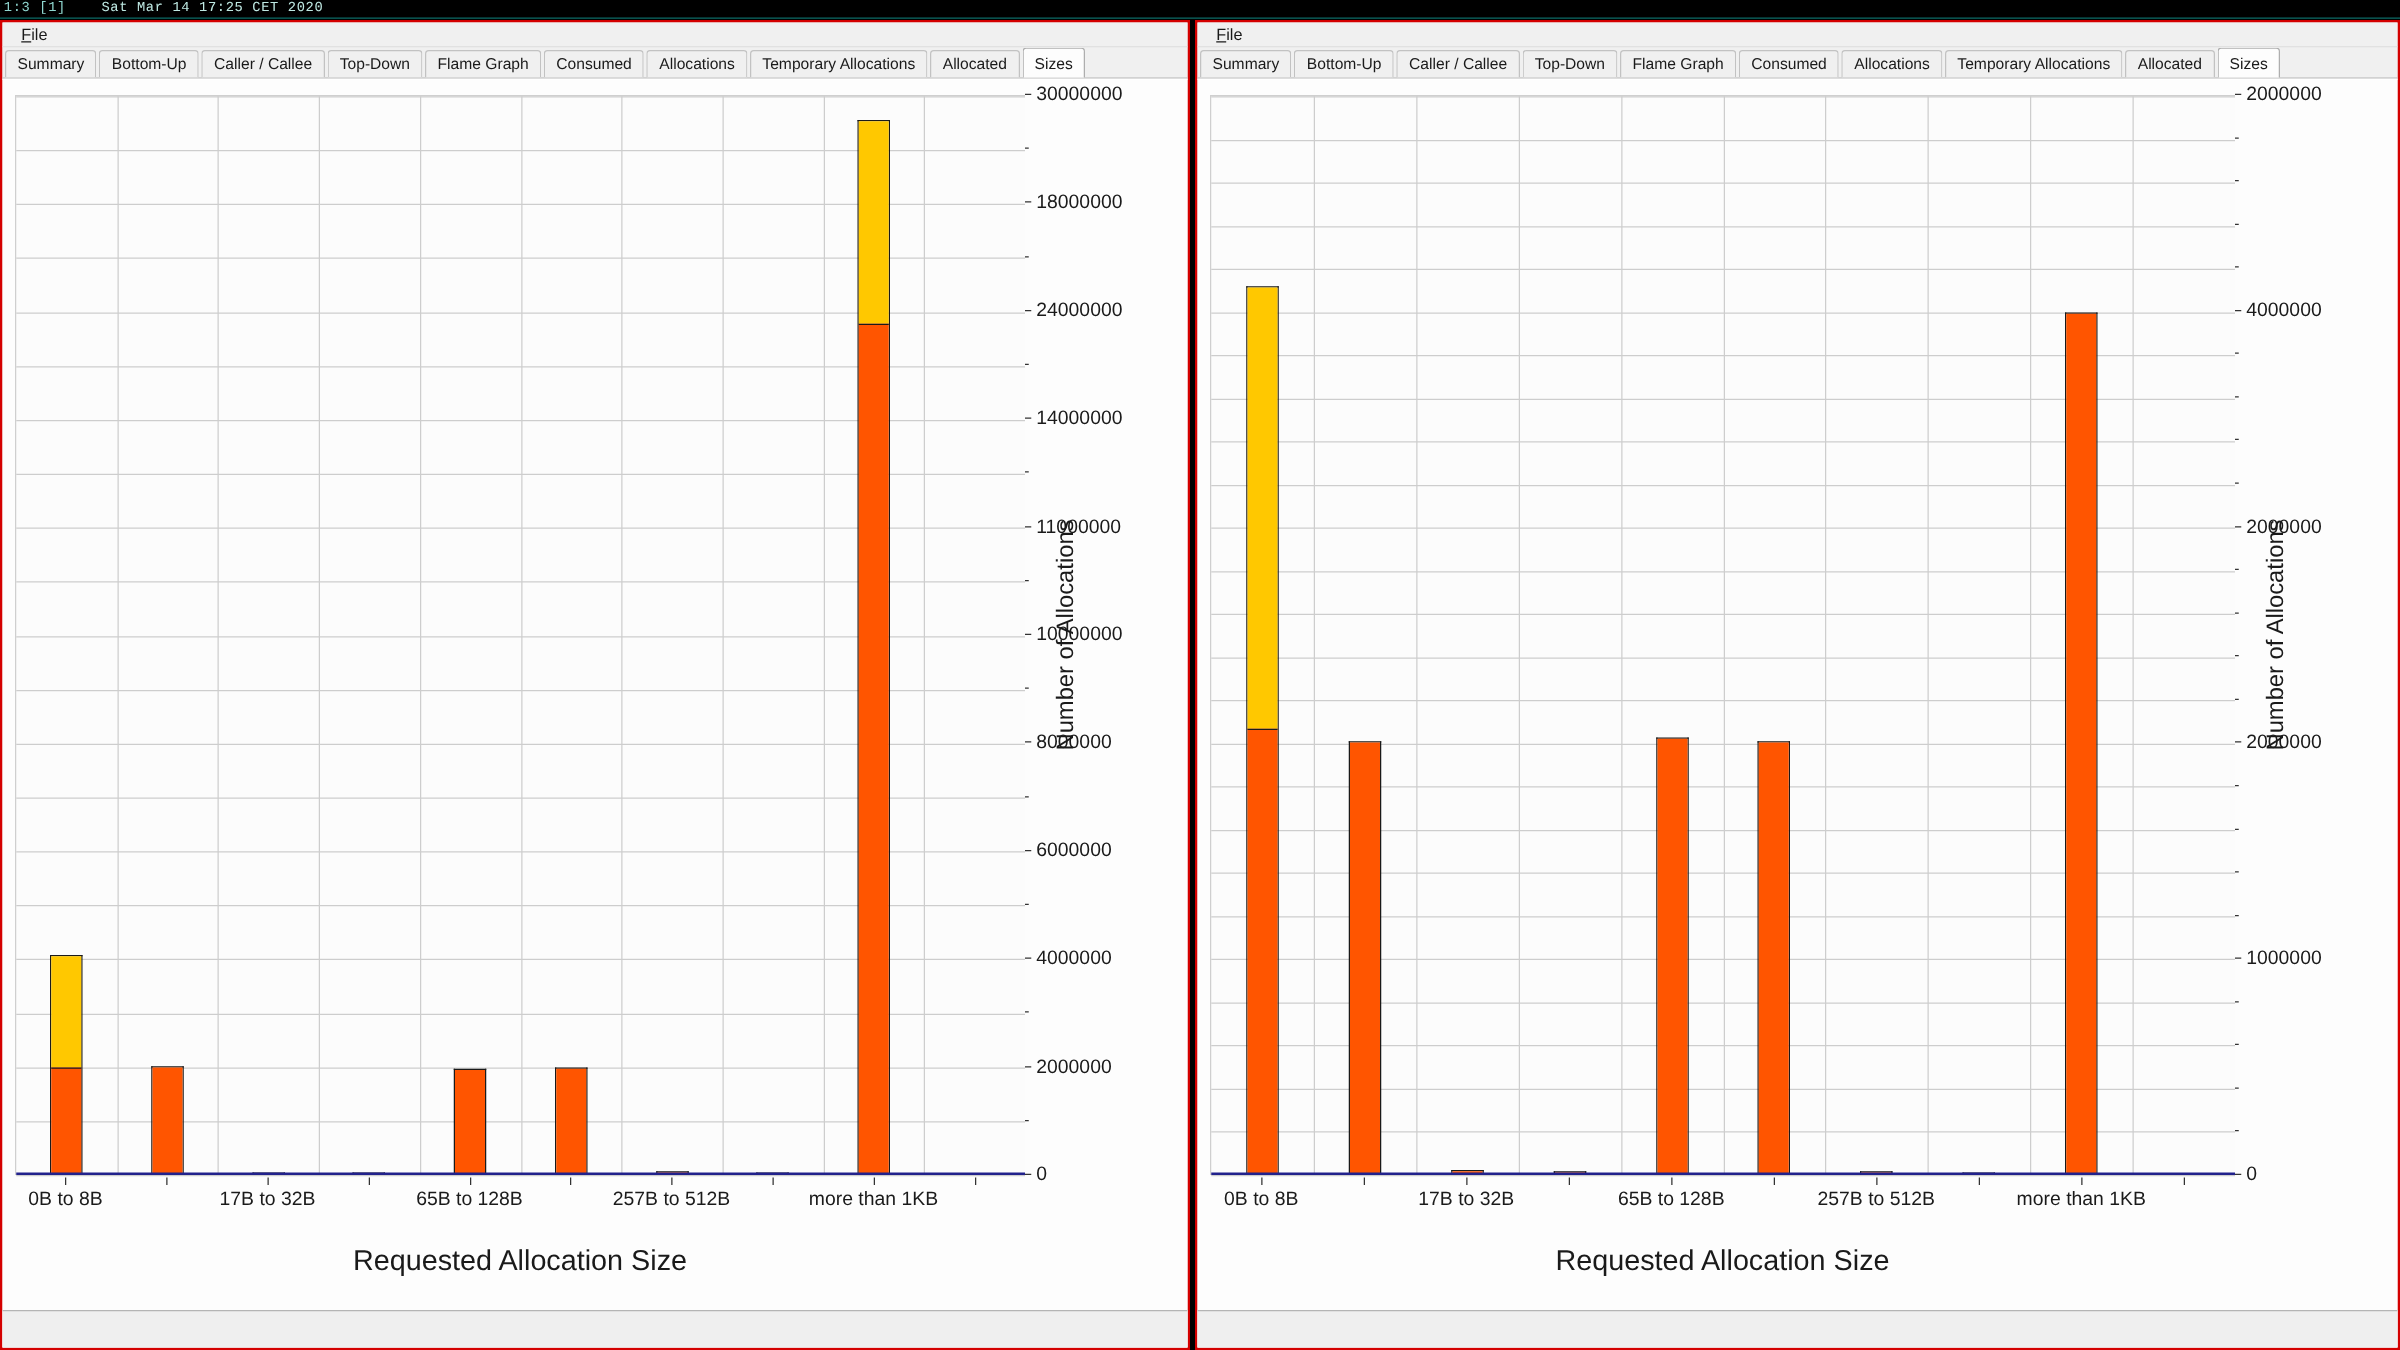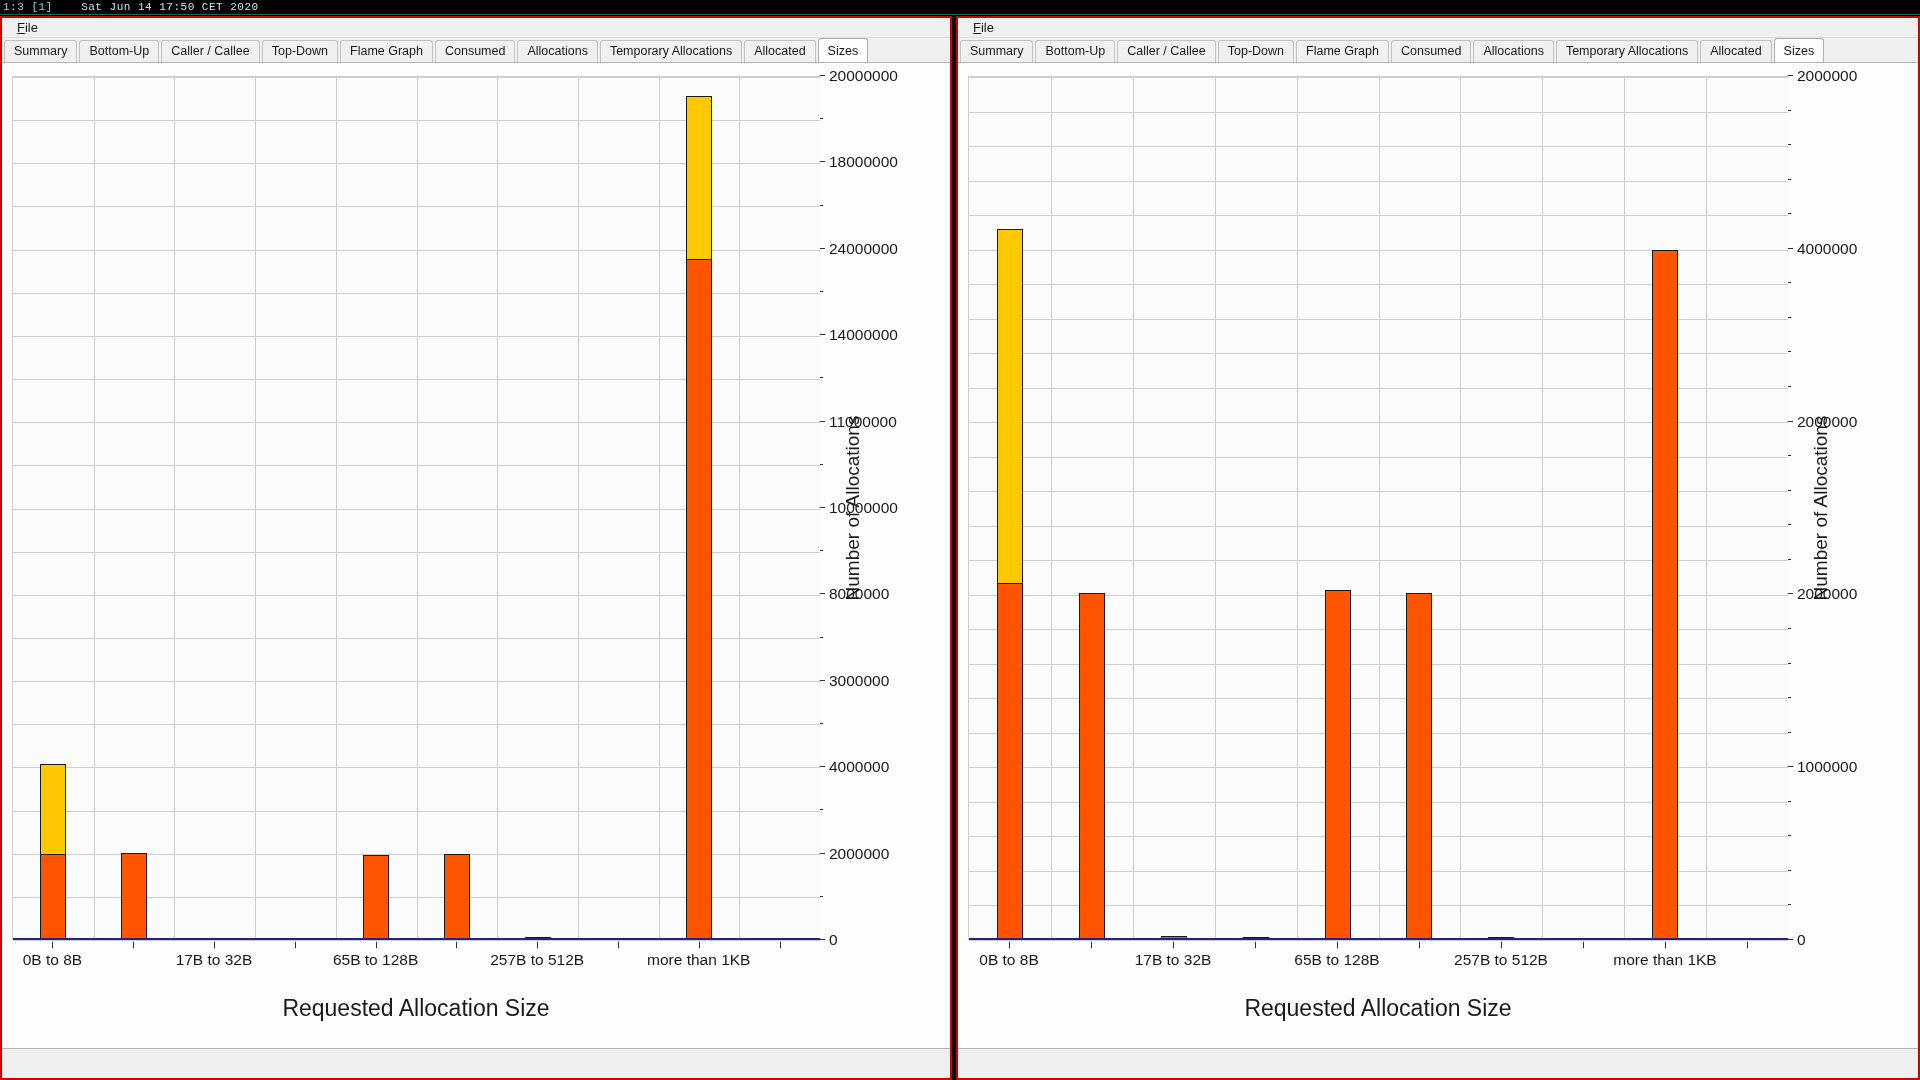--- a/index.html
+++ b/index.html
@@ -206,21 +206,21 @@
   .statusbar {
     height: 30px;
     background: #efefef;
     border-top: 1px solid #b4b4b4;
     flex: 0 0 auto;
   }
 </style>
 </head>
 <body>
 
-<div id="wm-bar"><span class="wm-tag">1:3 [1]</span>    <span class="wm-clock">Sat Jun 14 17:50 CET 2020</span></div>
+<div id="wm-bar"><span class="wm-tag">1:3 [1]</span>    <span class="wm-clock">Sat Mar 14 17:25 CET 2020</span></div>
 
 <div class="window" id="window-left">
   <div class="menubar">
     <div class="menu-item"><span class="mnemonic">F</span><span>ile</span></div>
   </div>
   <div class="tabstrip">
       <div class="tab"><span>Summary</span></div>
       <div class="tab"><span>Bottom-Up</span></div>
       <div class="tab"><span>Caller / Callee</span></div>
       <div class="tab"><span>Top-Down</span></div>
@@ -338,21 +338,21 @@
           </div>
           <div class="ytick major" style="top: 80%;">
             <div class="tick-mark"></div>
             <div class="tick-label">4000000</div>
           </div>
           <div class="ytick minor" style="top: 75%;">
             <div class="tick-mark"></div>
           </div>
           <div class="ytick major" style="top: 70%;">
             <div class="tick-mark"></div>
-            <div class="tick-label">3000000</div>
+            <div class="tick-label">6000000</div>
           </div>
           <div class="ytick minor" style="top: 65%;">
             <div class="tick-mark"></div>
           </div>
           <div class="ytick major" style="top: 60%;">
             <div class="tick-mark"></div>
             <div class="tick-label">8000000</div>
           </div>
           <div class="ytick minor" style="top: 55%;">
             <div class="tick-mark"></div>
@@ -387,21 +387,21 @@
           </div>
           <div class="ytick major" style="top: 10%;">
             <div class="tick-mark"></div>
             <div class="tick-label">18000000</div>
           </div>
           <div class="ytick minor" style="top: 5%;">
             <div class="tick-mark"></div>
           </div>
           <div class="ytick major" style="top: 0%;">
             <div class="tick-mark"></div>
-            <div class="tick-label">20000000</div>
+            <div class="tick-label">30000000</div>
           </div>
         </div>
       <div class="xaxis">
         <div class="xtick-row">
             <div class="xtick">
               <div class="tickmark"></div>
               <div class="xlabel">0B to 8B</div>
             </div>
             <div class="xtick">
               <div class="tickmark"></div>

